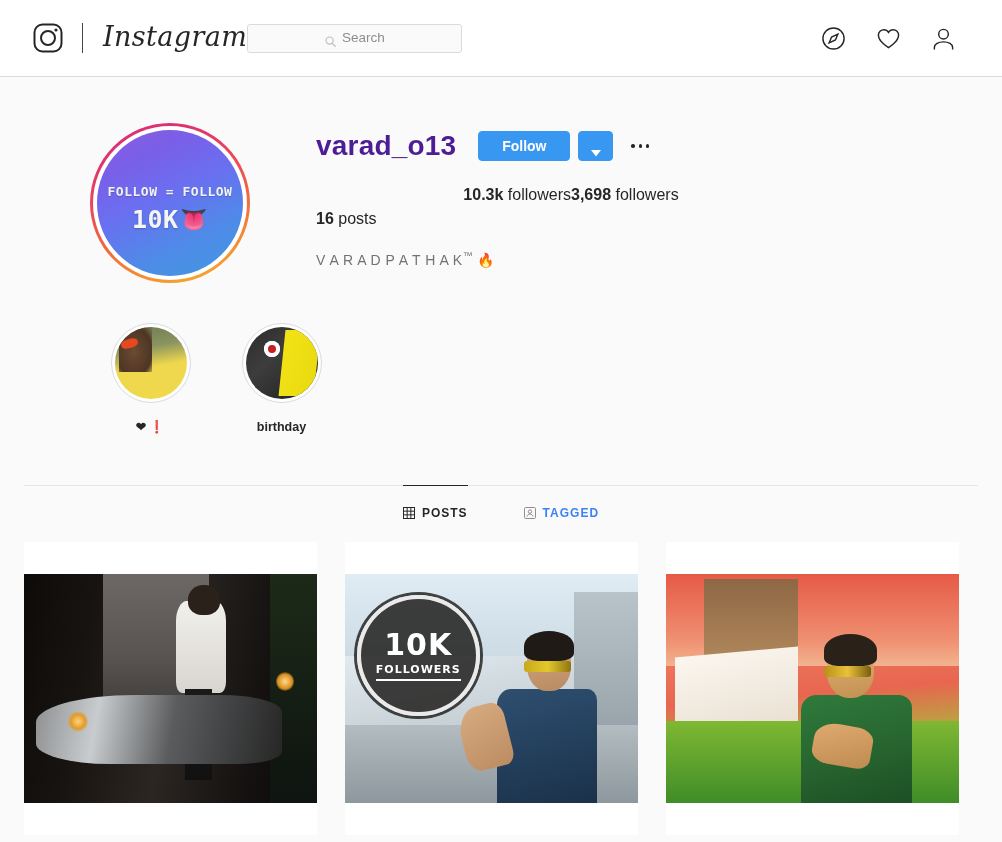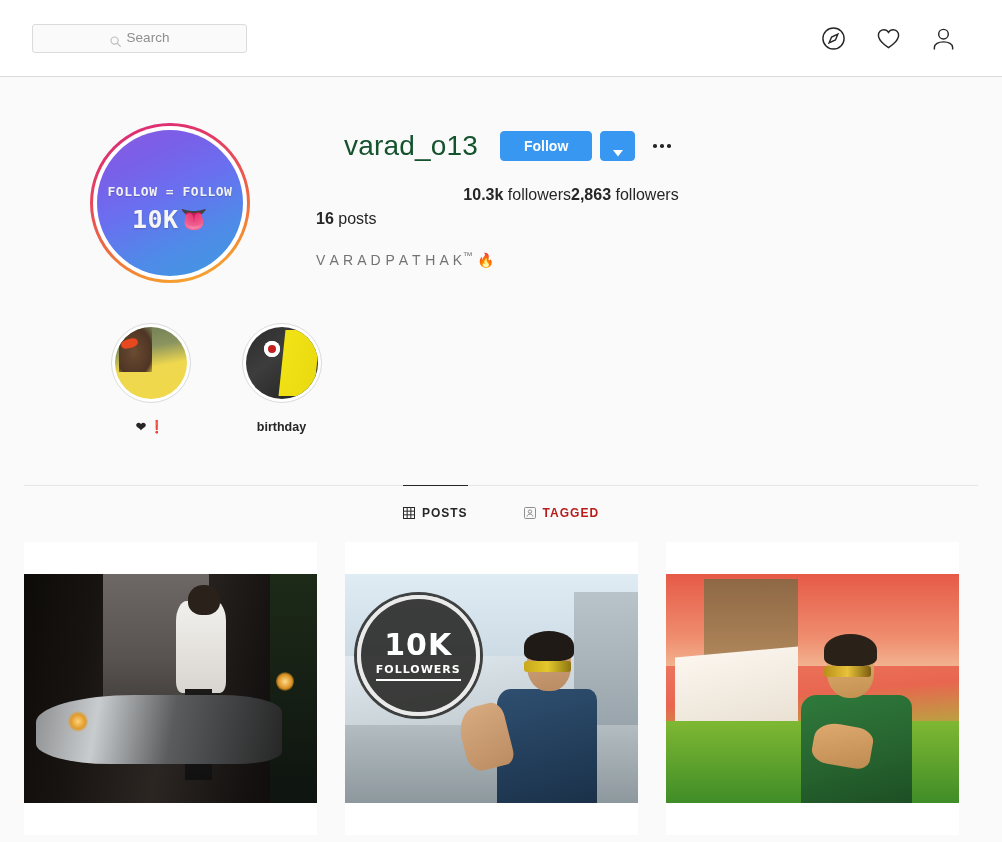--- a/index.html
+++ b/index.html
@@ -96,22 +96,22 @@
     font-family: "DejaVu Sans Mono", monospace;
     font-size: 25px; font-weight: bold;
     color: #f5f5f5; letter-spacing: .5px;
     text-shadow: 0 1px 2px rgba(0,0,0,.2);
   }
   .tongue-emoji { font-size: 22px; line-height: 1; }
 
   .info-col { flex: 1; padding-top: 6px; }
   .name-row { display: flex; align-items: center; gap: 0; height: 34px; }
   .username {
-    font-size: 28px; font-weight: 400; color: #14532d;
-    line-height: 1; letter-spacing: .2px; margin-left: 28px;
+    font-size: 28px; font-weight: 700; color: #4c1d95;
+    line-height: 1; letter-spacing: .2px;
   }
   .follow-btn {
     margin-left: 22px;
     width: 92px; height: 30px;
     background: #3897f0; color: #fff;
     border: 1px solid #3897f0; border-radius: 4px;
     font-size: 14px; font-weight: bold;
     font-family: "Liberation Sans", sans-serif;
     cursor: pointer; line-height: 1;
   }
@@ -184,21 +184,21 @@
     background:#c42020; border-radius:50%; z-index:3;
   }
 
   
   .tabs-divider { margin: 50px 0 0 0; height:1px; background:#e6e6e6; }
   .tabs { display: flex; justify-content: center; gap: 56px; height: 53px; }
   .tab {
     display: flex; align-items: center; gap: 7px;
     height: 100%;
     font-size: 12px; font-weight: bold; letter-spacing: 1px;
-    color: #b91c1c; cursor: pointer;
+    color: #3b82f6; cursor: pointer;
     border-top: 1px solid transparent;
     margin-top: -1px;
     padding-top: 1px;
   }
   .tab.active { color: #262626; border-top: 1px solid #262626; }
   .tab-icon { width: 12px; height: 12px; display: block; }
 
   
   .grid { display: flex; gap: 28px; padding-top: 3px; }
   .post {
@@ -355,20 +355,31 @@
     border-radius: 40% 30% 25% 30%;
     transform: rotate(10deg);
   }
 </style>
 </head>
 <body>
 
 <div class="header">
   <div class="header-inner">
 
+    <div class="brand">
+      <span class="ig-glyph">
+        <svg viewBox="0 0 32 32" width="32" height="32" fill="none" stroke="#262626" stroke-width="2">
+          <rect x="2.5" y="2.5" width="27" height="27" rx="8"></rect>
+          <circle cx="16" cy="16" r="7"></circle>
+          <circle cx="24" cy="8" r="1.6" fill="#262626" stroke="none"></circle>
+        </svg>
+      </span>
+      <span class="brand-divider"></span>
+      <span class="wordmark">Instagram</span>
+    </div>
 
     <div class="search-wrap">
       <div class="search-box">
         <span class="search-icon">
           <svg viewBox="0 0 12 12" width="11" height="11" fill="none" stroke="#8e8e8e" stroke-width="1.3">
             <circle cx="5" cy="5" r="3.9"></circle>
               <line x1="8" y1="8" x2="11.2" y2="11.2" stroke-linecap="round"></line>
           </svg>
         </span>
         <span class="search-placeholder">Search</span>
@@ -433,21 +444,21 @@
               <span></span>
               <span></span>
               <span></span>
             </span>
         </span>
       </div>
 
       <div class="stats-row">
         <span class="stat"><b>16</b> <span>posts</span></span>
         <span class="stat"><b>10.3k</b> <span>followers</span></span>
-        <span class="stat"><b>2,863</b> <span>followers</span></span>
+        <span class="stat"><b>3,698</b> <span>followers</span></span>
       </div>
 
       <div class="bio-block">
         <div class="bio-text"><span>V A R A D P A T H A K</span><span class="tm">™</span> <span class="fire">🔥</span></div>
       </div>
 
     </div>
   </div>
 
   <div class="highlights">

